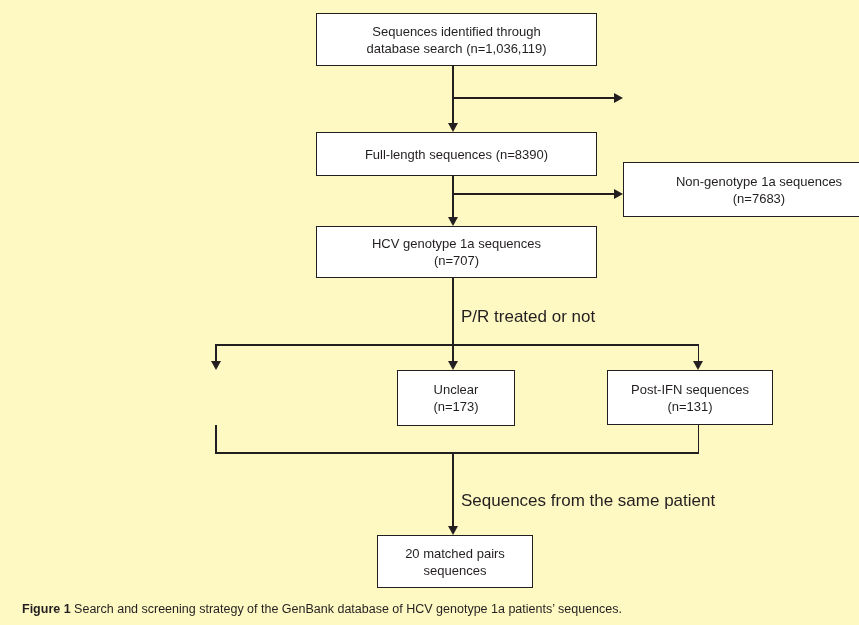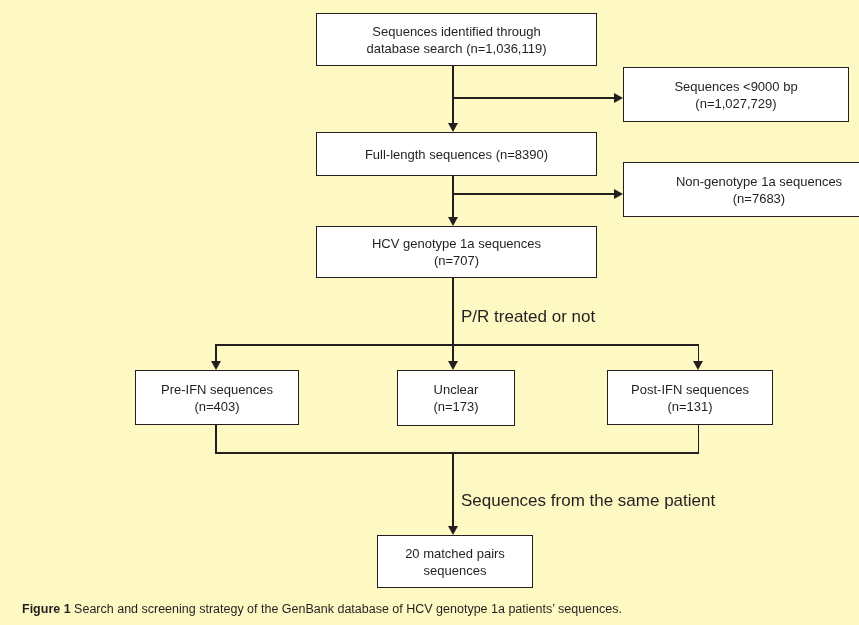--- a/index.html
+++ b/index.html
@@ -96,33 +96,29 @@
   <div class="arr-down" style="left:448px;top:217px"></div>
   <div class="arr-right" style="left:614px;top:189px"></div>
   <div class="arr-down" style="left:211px;top:361px"></div>
   <div class="arr-down" style="left:448px;top:361px"></div>
   <div class="arr-down" style="left:693px;top:361px"></div>
   <div class="arr-down" style="left:448px;top:526px"></div>
 
   <div class="box" style="left:316px;top:13px;width:281px;height:53px">Sequences identified through
 database search (n=1,036,119)</div>
 
-  <div class="box" style="left:623px;top:67px;width:226px;height:55px">Sequences &lt;9000 bp
-(n=1,027,729)</div>
 
   <div class="box" style="left:316px;top:132px;width:281px;height:44px">Full-length sequences (n=8390)</div>
 
   <div class="box" style="left:623px;top:162px;width:272px;height:55px">Non-genotype 1a sequences
 (n=7683)</div>
 
   <div class="box" style="left:316px;top:226px;width:281px;height:52px">HCV genotype 1a sequences
 (n=707)</div>
 
-  <div class="box" style="left:135px;top:370px;width:164px;height:55px">Pre-IFN sequences
-(n=403)</div>
 
   <div class="box" style="left:397px;top:370px;width:118px;height:56px">Unclear
 (n=173)</div>
 
   <div class="box" style="left:607px;top:370px;width:166px;height:55px">Post-IFN sequences
 (n=131)</div>
 
   <div class="box" style="left:377px;top:535px;width:156px;height:53px">20 matched pairs
 sequences</div>
 

